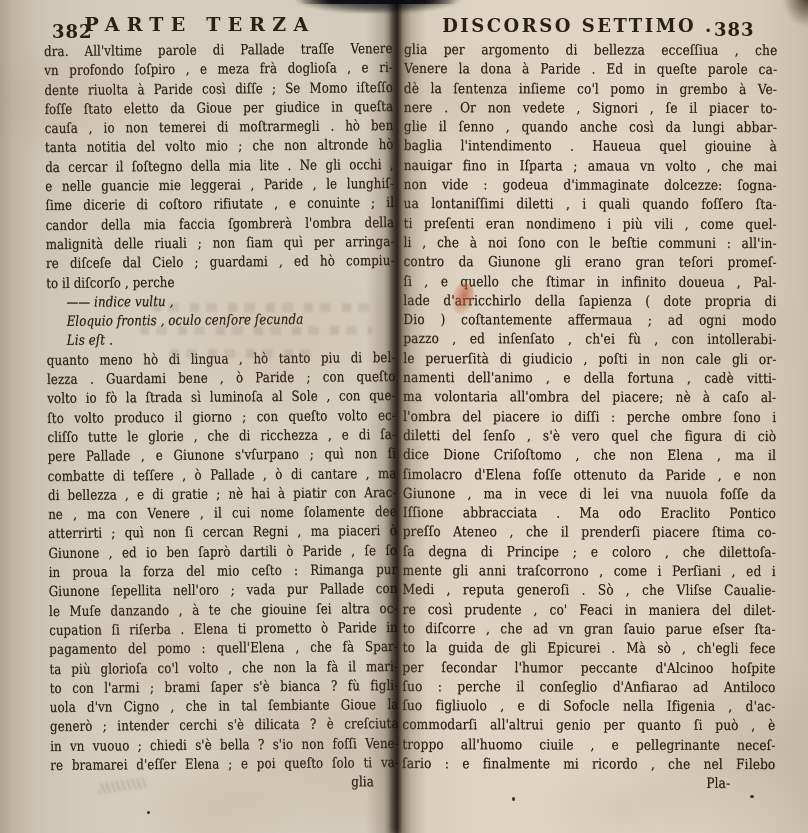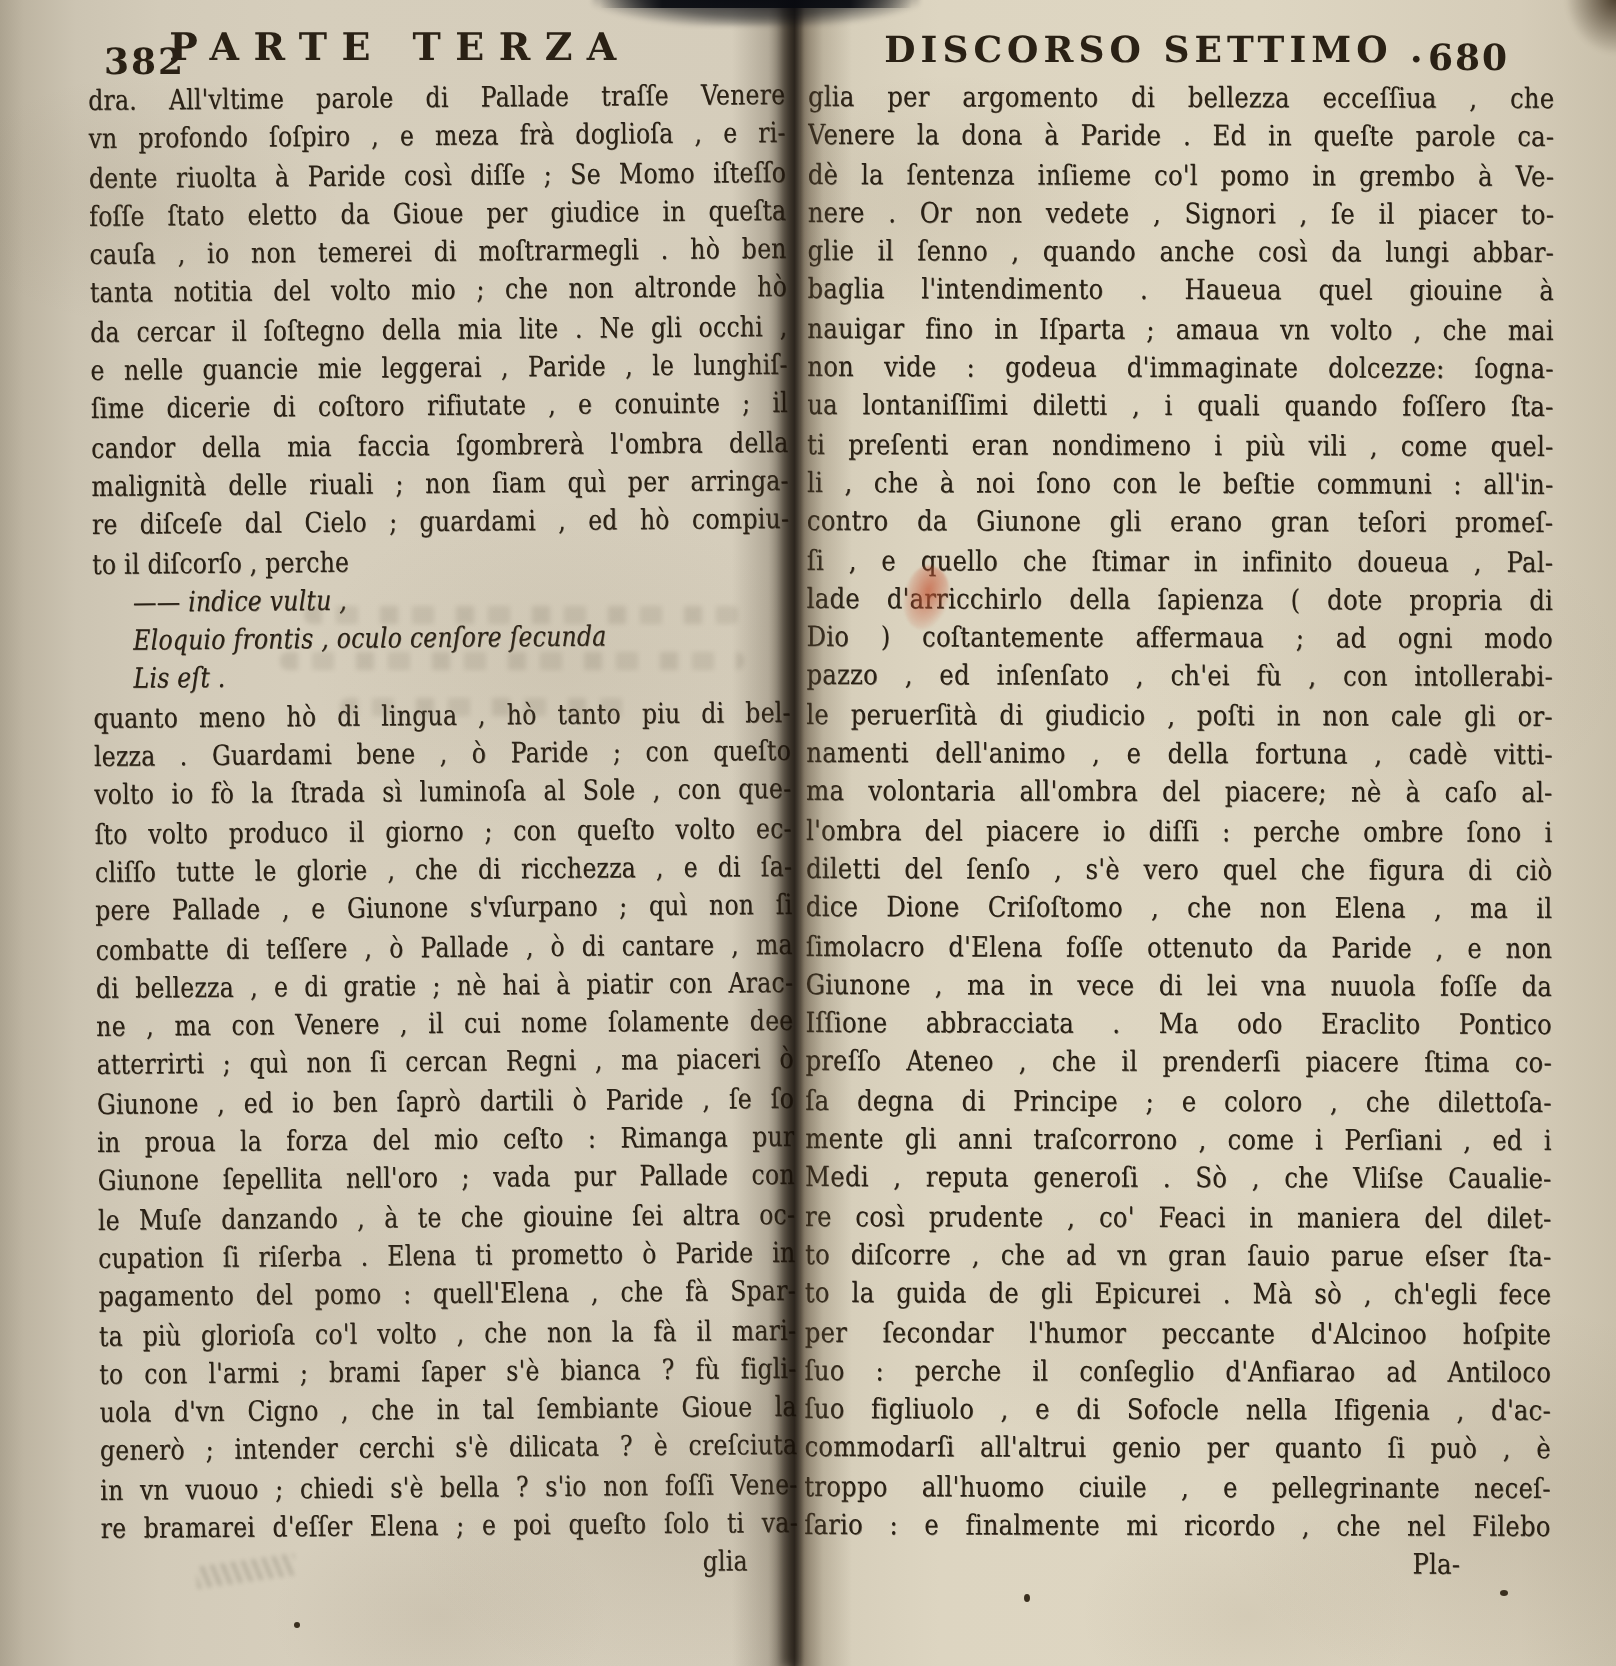--- a/index.html
+++ b/index.html
@@ -156,21 +156,21 @@
     </div>
     <div class="ghost g1"></div>
     <div class="ghost g2"></div>
     <div class="ghost g3"></div>
     <div class="scribble"></div>
   </div>
 
   <div class="page page-right">
     
   </div>
-  <div class="folio folio-right">680</div>
+  <div class="folio folio-right">383</div>
   <div class="running-head head-right">DISCORSO SETTIMO .</div>
   <div class="textblock tb-right">
     <div>
         <div class="tline">glia per argomento  di bellezza  ecceſſiua ,  che</div>
         <div class="tline">Venere la dona à Paride .  Ed in queſte parole ca-</div>
         <div class="tline">dè la ſentenza inſieme co'l pomo in grembo à Ve-</div>
         <div class="tline">nere .  Or non vedete ,  Signori ,  ſe il  piacer to-</div>
         <div class="tline">glie il ſenno ,  quando anche così da  lungi abbar-</div>
         <div class="tline">baglia l'intendimento .  Haueua  quel  giouine  à</div>
         <div class="tline">nauigar fino in Iſparta ; amaua vn volto , che mai</div>

